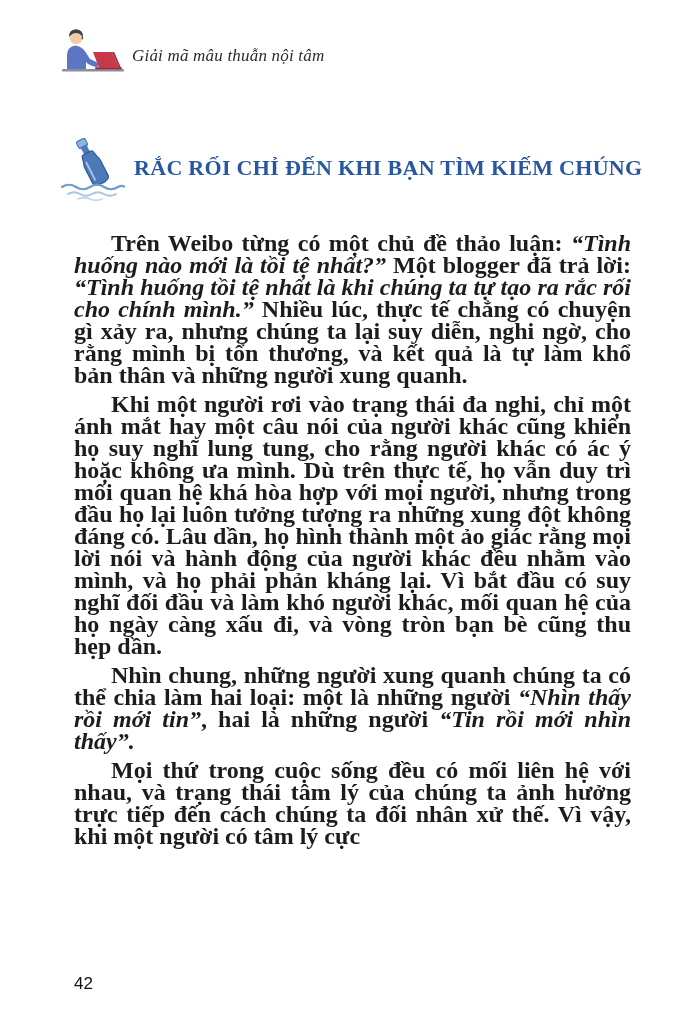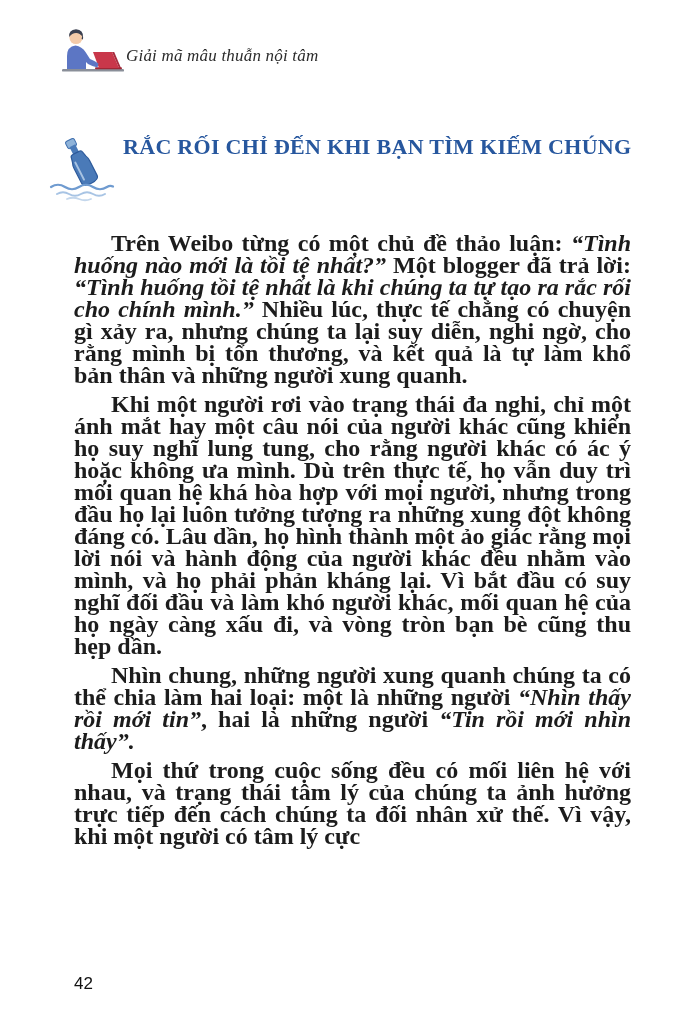--- a/index.html
+++ b/index.html
@@ -16,35 +16,36 @@
     font-family: "Liberation Serif", serif;
     color: #1c1c1c;
   }
   
   .running-head {
     position: absolute;
     left: 62px;
     top: 26px;
     display: flex;
     align-items: flex-end;
+    gap: 6px;
   }
   .running-head .head-title {
     font-style: italic;
     font-size: 17px;
     color: #2b2b2b;
     margin-bottom: 8px;
     letter-spacing: 0.2px;
   }
   
   .chapter-head {
     position: absolute;
-    left: 49px;
+    left: 60px;
     top: 134px;
     display: flex;
-    align-items: flex-start;
+    align-items: center;
   }
   .chapter-title {
     margin: 0 0 0 8px;
     font-size: 22px;
     font-weight: 700;
     letter-spacing: 0.3px;
     font-family: "Liberation Serif", serif;
   }
   
   .body-text {

